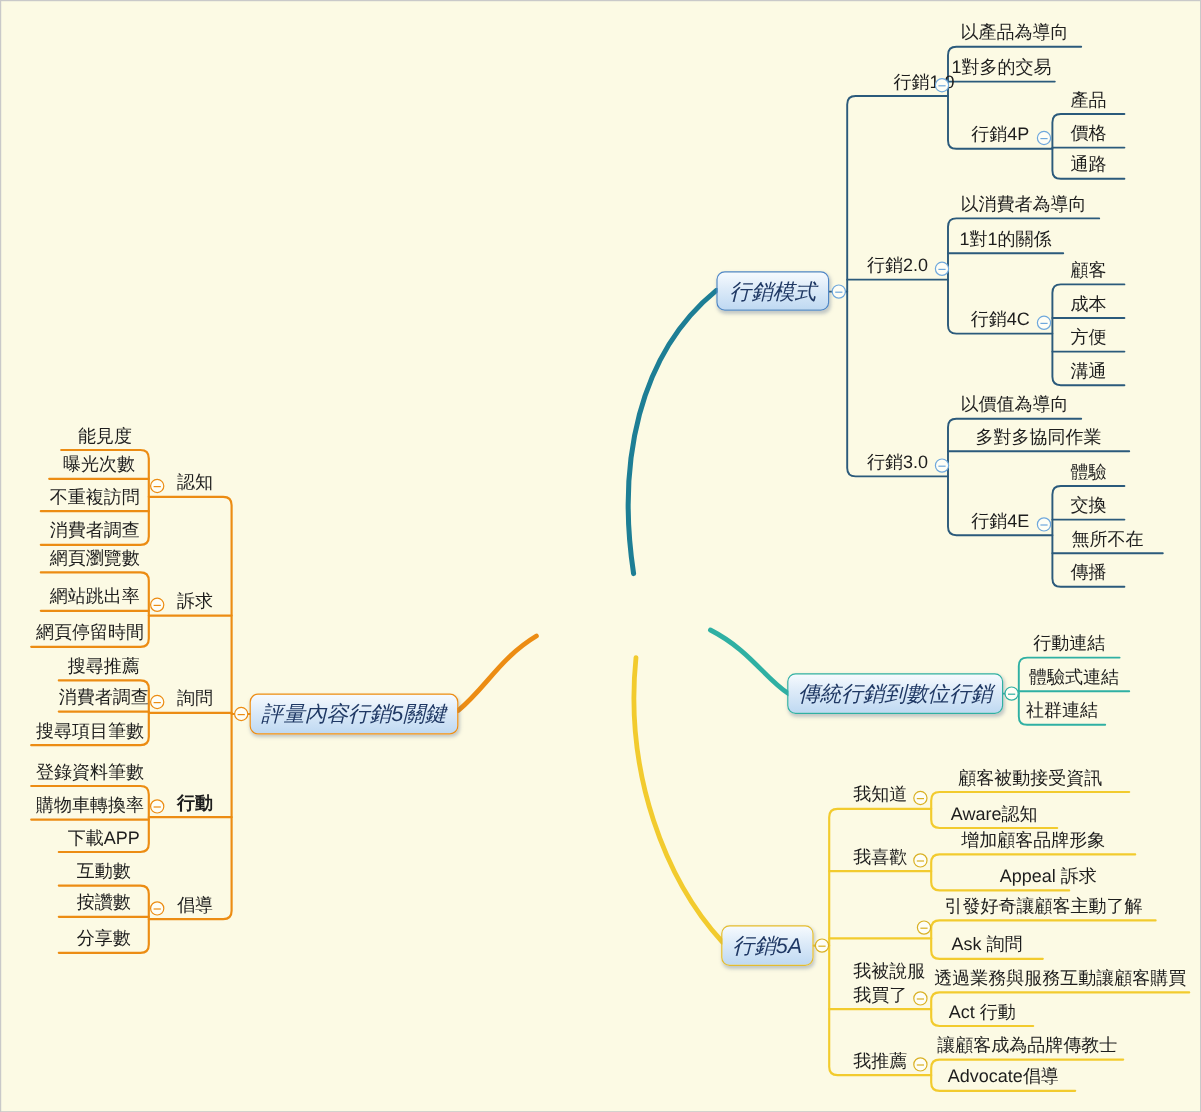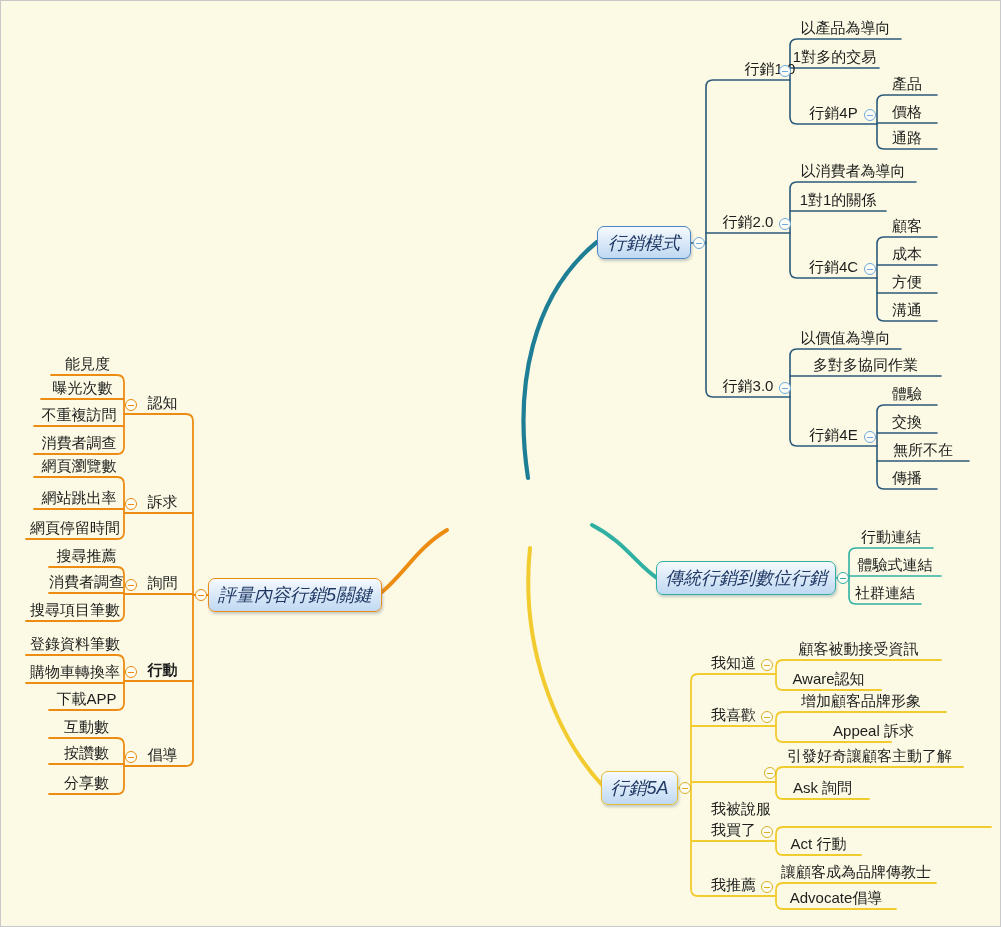--- a/index.html
+++ b/index.html
@@ -148,20 +148,21 @@
 
   <div class="lb" style="left:690px;top:704px;width:85px;">我喜歡</div>
   <div class="lb" style="left:775px;top:690px;width:170px;">增加顧客品牌形象</div>
   <div class="lb" style="left:815px;top:720px;width:115px;">Appeal 訴求</div>
 
   <div class="lb" style="left:690px;top:800px;width:100px;font-family:Liberation Mono, monospace;">我被說服</div>
   <div class="lb" style="left:775px;top:745px;width:187px;">引發好奇讓顧客主動了解</div>
   <div class="lb" style="left:775px;top:777px;width:93px;">Ask 詢問</div>
 
   <div class="lb" style="left:690px;top:819px;width:85px;">我買了</div>
+  <div class="lb" style="left:775px;top:805px;width:215px;">透過業務與服務互動讓顧客購買</div>
   <div class="lb" style="left:775px;top:833px;width:85px;">Act 行動</div>
 
   <div class="lb" style="left:690px;top:874px;width:85px;">我推薦</div>
   <div class="lb" style="left:775px;top:861px;width:160px;">讓顧客成為品牌傳教士</div>
   <div class="lb" style="left:775px;top:887px;width:120px;">Advocate倡導</div>
 
   <div class="lb" style="left:131px;top:392px;width:61px;">認知</div>
   <div class="lb" style="left:50px;top:353px;width:73px;">能見度</div>
   <div class="lb" style="left:40px;top:377px;width:83px;">曝光次數</div>
   <div class="lb" style="left:33px;top:404px;width:90px;">不重複訪問</div>

